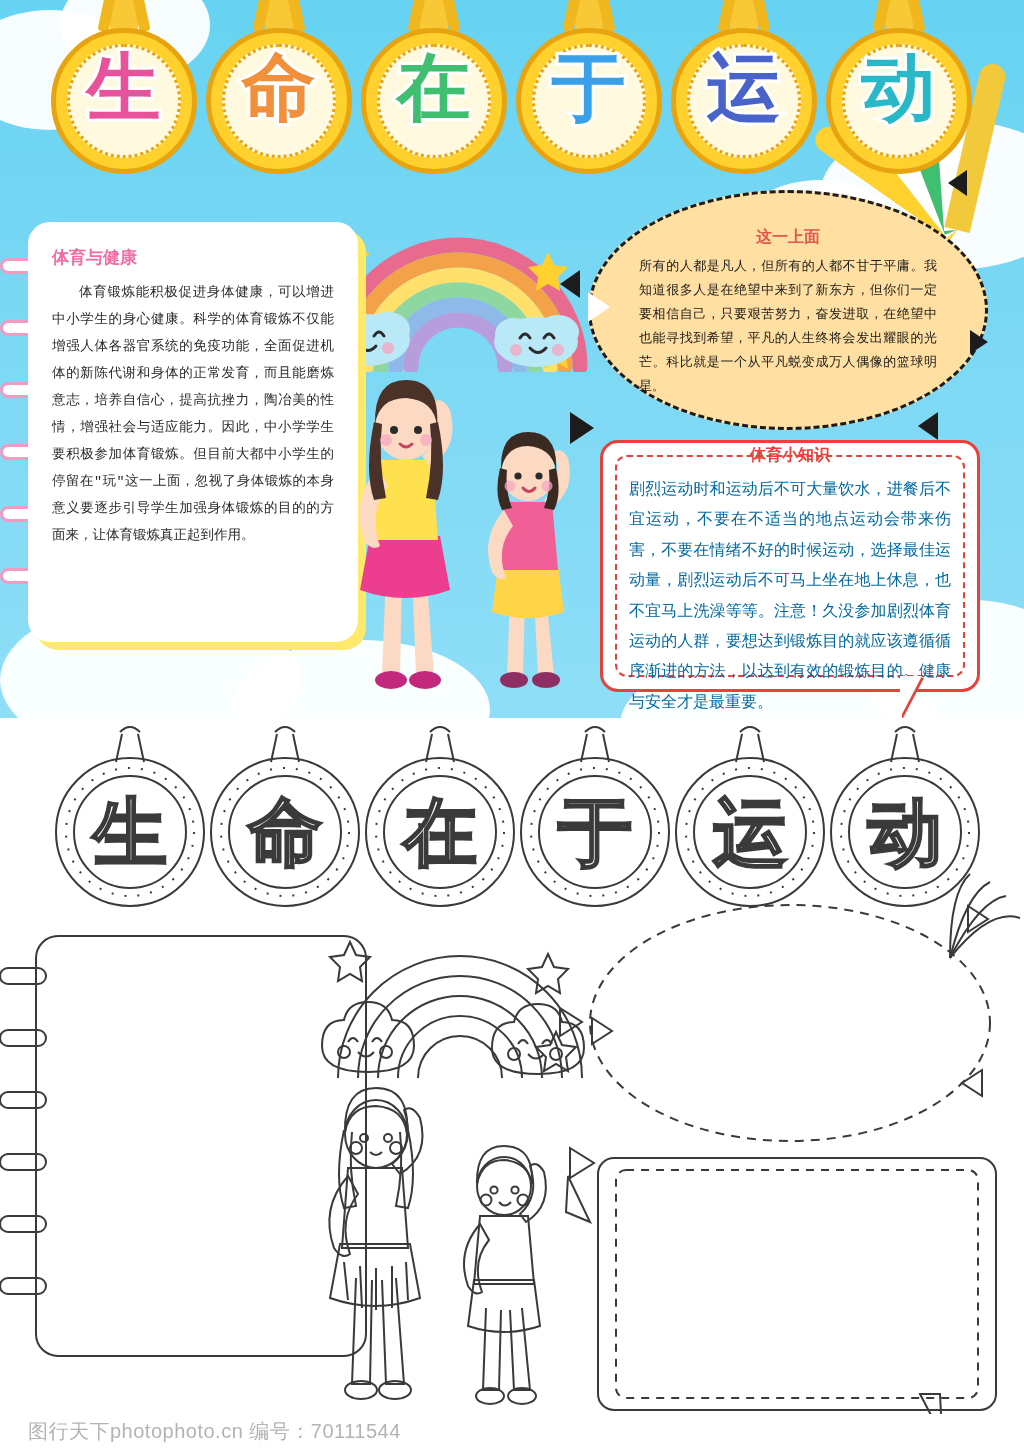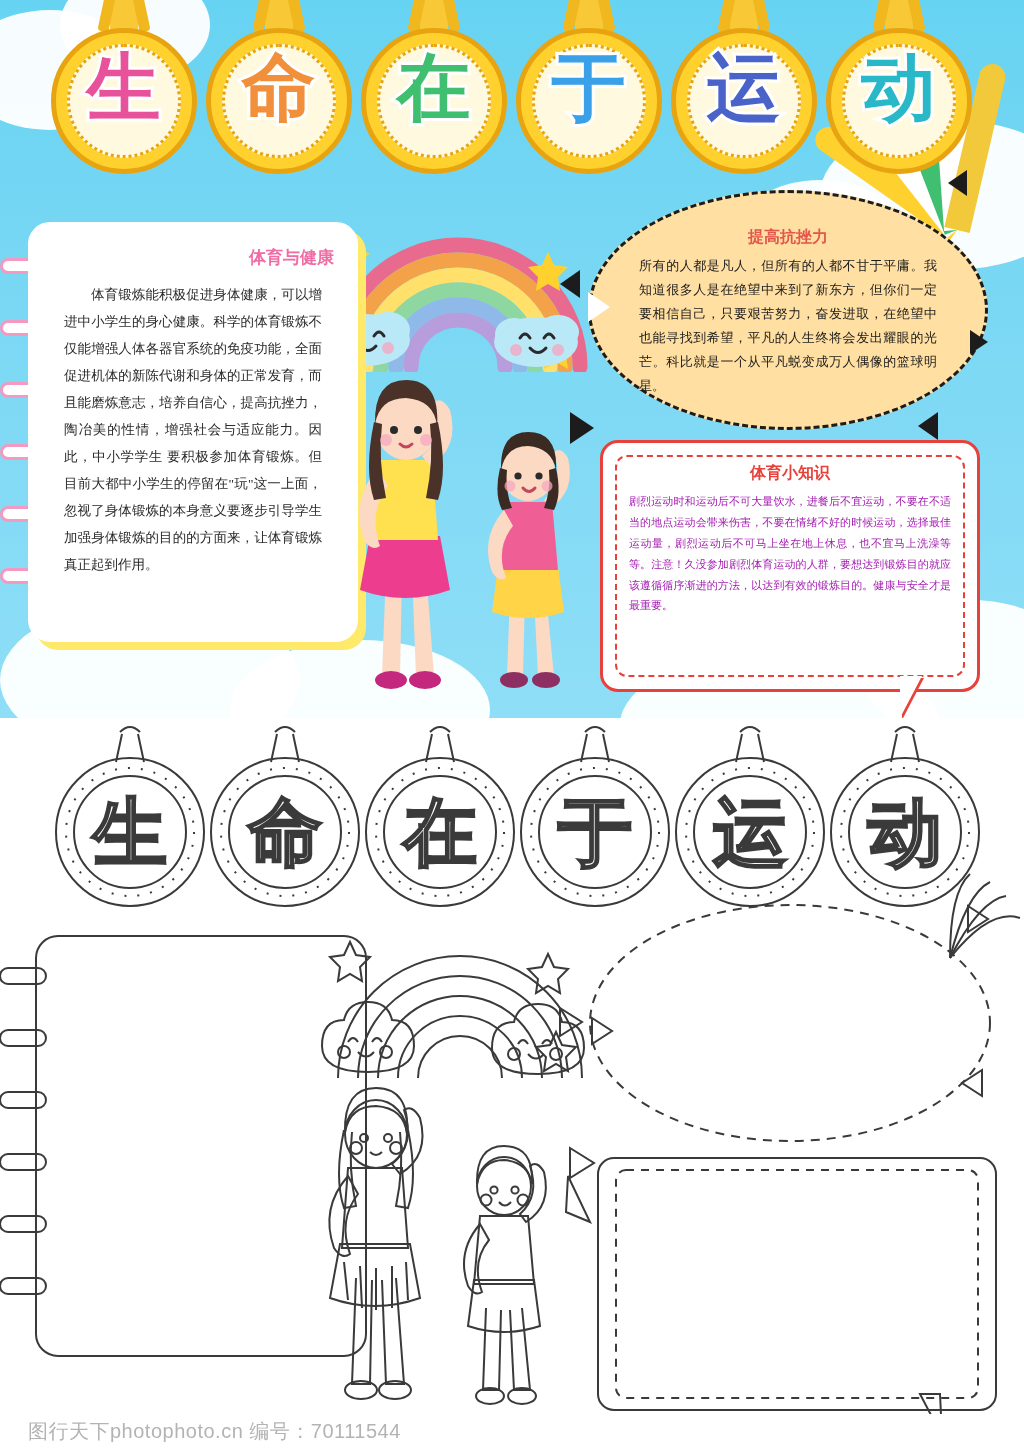--- a/index.html
+++ b/index.html
@@ -78,27 +78,27 @@
   .glyph span { position:relative; }
 
   
   #card-health {
     position:absolute; left:28px; top:222px; width:330px; height:420px;
     background:#ffffff; border:4px solid #ffffff; border-radius:22px;
     box-shadow:8px 8px 0 #ffe96b;
     padding:16px 20px;
   }
   #card-health h3 {
-    margin:4px 0 10px; text-align:right; color:#f06ca4;
+    margin:4px 0 10px; text-align:left; color:#f06ca4;
     font-size:17px; font-family:"DejaVu Sans", sans-serif;
   }
   #card-health p {
-    margin:12px; font-size:13.5px; line-height:2.0; color:#2a2a2a;
+    margin:0; font-size:13.5px; line-height:2.0; color:#2a2a2a;
     text-align:justify; text-indent:2em;
-    font-family:Liberation Serif, serif;
+    font-family:Liberation Mono, monospace;
   }
   .rings { position:absolute; left:0; top:258px; width:46px; height:340px; }
   .ring {
     position:absolute; left:0; width:46px; height:16px;
     border:3px solid #f49ac1; border-radius:9px; background:#ffffff;
   }
 
   
   #bubble-inspire {
     position:absolute; left:588px; top:190px; width:400px; height:240px;
@@ -113,32 +113,32 @@
   #bubble-inspire p {
     margin:0; font-size:13px; line-height:1.85; color:#1b1b1b;
     text-align:justify; font-family:"DejaVu Sans", sans-serif;
   }
   .tri { position:absolute; width:0; height:0; }
 
   
   #bubble-tips {
     position:absolute; left:600px; top:440px; width:380px; height:252px;
     background:#ffffff; border:3px solid #e8403a; border-radius:18px;
-    padding:18px 26px;
+    padding:0 26px;
   }
   #bubble-tips:before {
     content:""; position:absolute; left:12px; top:12px; right:12px; bottom:12px;
     border:2px dashed #e8403a; border-radius:12px; pointer-events:none;
   }
   #bubble-tips h3 {
     margin:2px 0 8px; text-align:center; color:#e8403a; font-size:16px;
     position:relative; font-family:"DejaVu Sans", sans-serif;
   }
   #bubble-tips p {
-    margin:0; font-size:11px; line-height:1.9; color:#a21caf;
+    margin:0; font-size:16px; line-height:1.9; color:#0369a1;
     text-align:justify; position:relative;
     font-family:"DejaVu Sans", sans-serif;
   }
   #bubble-tail {
     position:absolute; left:900px; top:676px; width:0; height:0;
     border-left:22px solid #ffffff; border-bottom:42px solid transparent;
     filter:drop-shadow(2px 2px 0 #e8403a);
   }
 
   
@@ -272,21 +272,21 @@
     <div class="ring" style="top:248px;"></div>
     <div class="ring" style="top:310px;"></div>
   </div>
 
   <div id="card-health">
     <h3>体育与健康</h3>
     <p>体育锻炼能积极促进身体健康，可以增进中小学生的身心健康。科学的体育锻炼不仅能增强人体各器官系统的免疫功能，全面促进机体的新陈代谢和身体的正常发育，而且能磨炼意志，培养自信心，提高抗挫力，陶冶美的性情，增强社会与适应能力。因此，中小学学生 要积极参加体育锻炼。但目前大都中小学生的停留在"玩"这一上面，忽视了身体锻炼的本身意义要逐步引导学生加强身体锻炼的目的的方面来，让体育锻炼真正起到作用。</p>
   </div>
 
   <div id="bubble-inspire">
-    <h3>提高抗挫力</h3>
+    <h3>这一上面</h3>
     <p>所有的人都是凡人，但所有的人都不甘于平庸。我知道很多人是在绝望中来到了新东方，但你们一定要相信自己，只要艰苦努力，奋发进取，在绝望中也能寻找到希望，平凡的人生终将会发出耀眼的光芒。科比就是一个从平凡蜕变成万人偶像的篮球明星。</p>
   </div>
 
   <div class="tri" style="left:560px; top:270px; border-top:14px solid transparent; border-bottom:14px solid transparent; border-right:20px solid #1c1c1c;"></div>
   <div class="tri" style="left:588px; top:292px; border-top:15px solid transparent; border-bottom:15px solid transparent; border-left:22px solid #ffffff;"></div>
   <div class="tri" style="left:948px; top:170px; border-top:13px solid transparent; border-bottom:13px solid transparent; border-right:19px solid #1c1c1c;"></div>
   <div class="tri" style="left:970px; top:330px; border-top:12px solid transparent; border-bottom:12px solid transparent; border-left:18px solid #1c1c1c;"></div>
   <div class="tri" style="left:918px; top:412px; border-top:14px solid transparent; border-bottom:14px solid transparent; border-right:20px solid #1c1c1c;"></div>
   <div class="tri" style="left:570px; top:412px; border-top:16px solid transparent; border-bottom:16px solid transparent; border-left:24px solid #1c1c1c;"></div>
 

